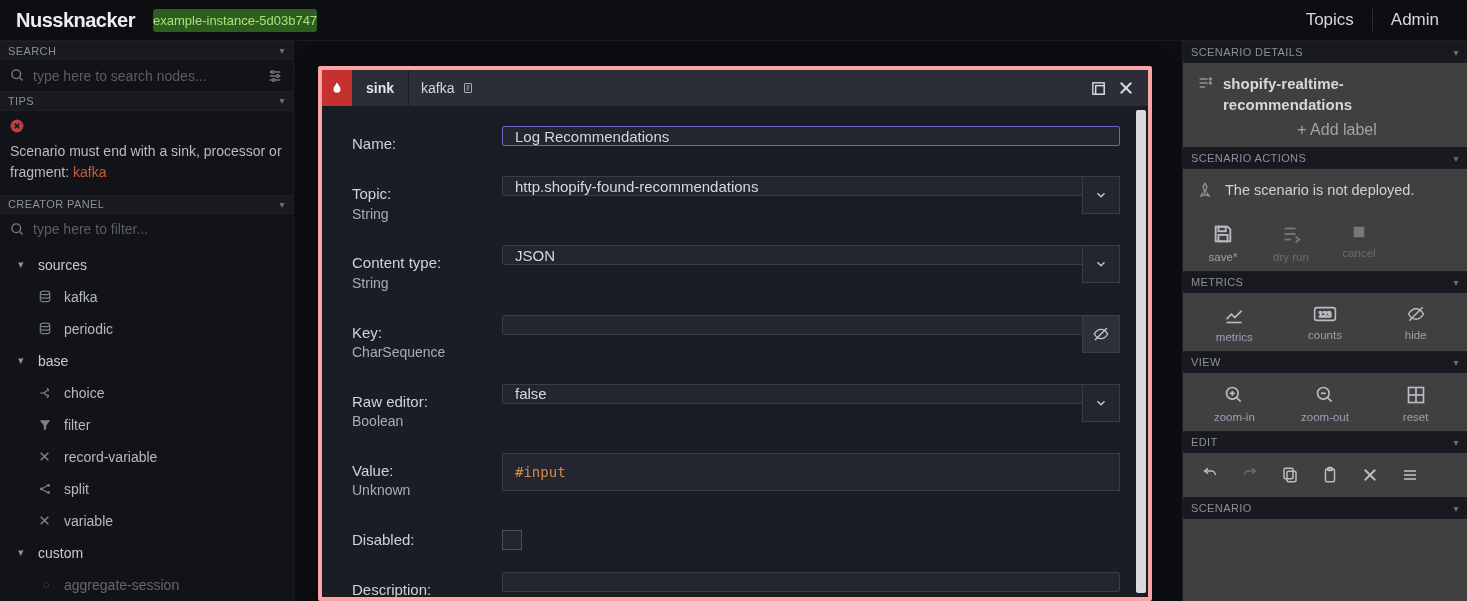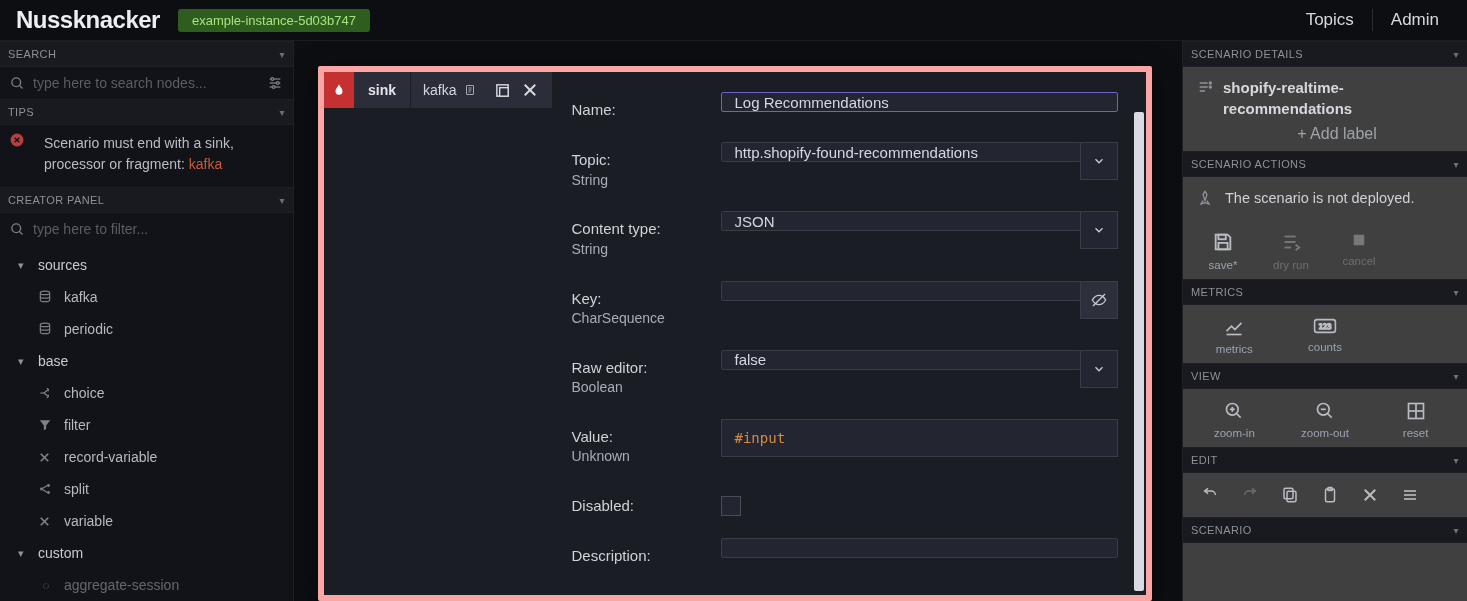--- a/index.html
+++ b/index.html
@@ -16,30 +16,30 @@
   
   .topbar {
     height: 41px;
     display: flex;
     align-items: center;
     padding: 0 10px 0 16px;
     border-bottom: 1px solid #1a1c22;
   }
   .logo {
     font-weight: 700;
-    font-size: 24px;
+    font-size: 20px;
     letter-spacing: -0.5px;
     color: #eceef2;
     margin-right: 18px;
   }
   .instance-chip {
     background: #2f5c1f;
     color: #a6e37c;
     font-size: 13px;
-    padding: 4px 14px;
+    padding: 4px 0;
     border-radius: 3px;
   }
   .topbar-spacer { flex: 1; }
   .top-link {
     color: #d6d8de;
     font-size: 17px;
     padding: 0 18px;
     cursor: pointer;
   }
   .top-divider { width:1px; height:22px; background:#2a2d36; }
@@ -60,21 +60,21 @@
     position: relative;
   }
   .panel-header {
     height: 22px;
     background: #181a20;
     color: #8d9099;
     font-size: 11px;
     letter-spacing: 0.4px;
     display: flex;
     align-items: center;
-    padding: 12px 8px;
+    padding: 0 8px;
     border-top: 1px solid #1e2027;
     border-bottom: 1px solid #1e2027;
   }
   .panel-header .caret {
     margin-left: auto;
     font-size: 10px;
     color: #6b6e78;
   }
   .search-row {
     display: flex;
@@ -92,21 +92,22 @@
     font-size: 14px;
   }
   .search-row input::placeholder { color: #5a5d67; }
   .search-icon, .sliders-icon { color: #7b7e88; font-size: 14px; }
 
   .tips-body {
     padding: 8px 10px 12px 10px;
     font-size: 14px;
     line-height: 1.5;
     display: flex;
-    gap: 20px;
+    gap: 8px;
+    flex-direction: column;
   }
   .tips-body .err-icon {
     color: #b84040;
     font-size: 13px;
     line-height: 20px;
   }
   .tips-body .kw { color: #c75c3a; }
 
   .tree {
     padding-top: 4px;
@@ -132,24 +133,24 @@
     position: relative;
     background: #0d0e12;
   }
   .modal {
     position: absolute;
     top: 25px;
     left: 24px;
     right: 30px;
     bottom: 0;
     background: #1b1d24;
-    border: 6px solid #fca5a5;
+    border: 4px solid #fca5a5;
     border-radius: 2px;
     display: flex;
-    flex-direction: row;
+    flex-direction: column;
     box-shadow: 0 6px 24px rgba(0,0,0,0.5);
   }
   .modal-header {
     height: 36px;
     background: #2b2e39;
     display: flex;
     align-items: center;
     padding-right: 8px;
   }
   .modal-header .flame {
@@ -188,21 +189,21 @@
     align-items: center;
     justify-content: center;
     color: #d8dade;
     cursor: pointer;
     font-size: 18px;
   }
 
   .modal-body {
     flex: 1;
     overflow-y: auto;
-    padding: 20px 28px 0 19px;
+    padding: 20px 28px 0 30px;
     border-radius: 16px;
   }
   .modal-scrolltrack {
     position: absolute;
     right: 2px;
     top: 40px;
     bottom: 4px;
     width: 10px;
     background: #d9dbe0;
     border-radius: 2px;
@@ -744,20 +745,29 @@
       </div>
       <div class="action-cell">
         <span class="aicon">
           <svg width="24" height="18" viewBox="0 0 30 20" fill="none" stroke="currentColor" stroke-width="2">
               <rect x="2" y="2" width="26" height="16" rx="3"></rect>
               <text x="15" y="14" text-anchor="middle" font-size="9" fill="currentColor" font-family="monospace">123</text>
             </svg>
         </span>
         <span>counts</span>
       </div>
+      <div class="action-cell">
+        <span class="aicon">
+          <svg width="22" height="18" viewBox="0 0 24 24" fill="none" stroke="currentColor" stroke-width="2">
+              <path d="M2 12s4-7 10-7 10 7 10 7-4 7-10 7S2 12 2 12z"></path>
+              <line x1="3" y1="21" x2="21" y2="3"></line>
+            </svg>
+        </span>
+        <span>hide</span>
+      </div>
     </div>
 
     <div class="panel-header">
       <span>VIEW</span>
       <span class="caret">▾</span>
     </div>
     <div class="action-grid three">
       <div class="action-cell">
         <span class="aicon">
           <svg width="20" height="20" viewBox="0 0 24 24" fill="none" stroke="currentColor" stroke-width="2">

